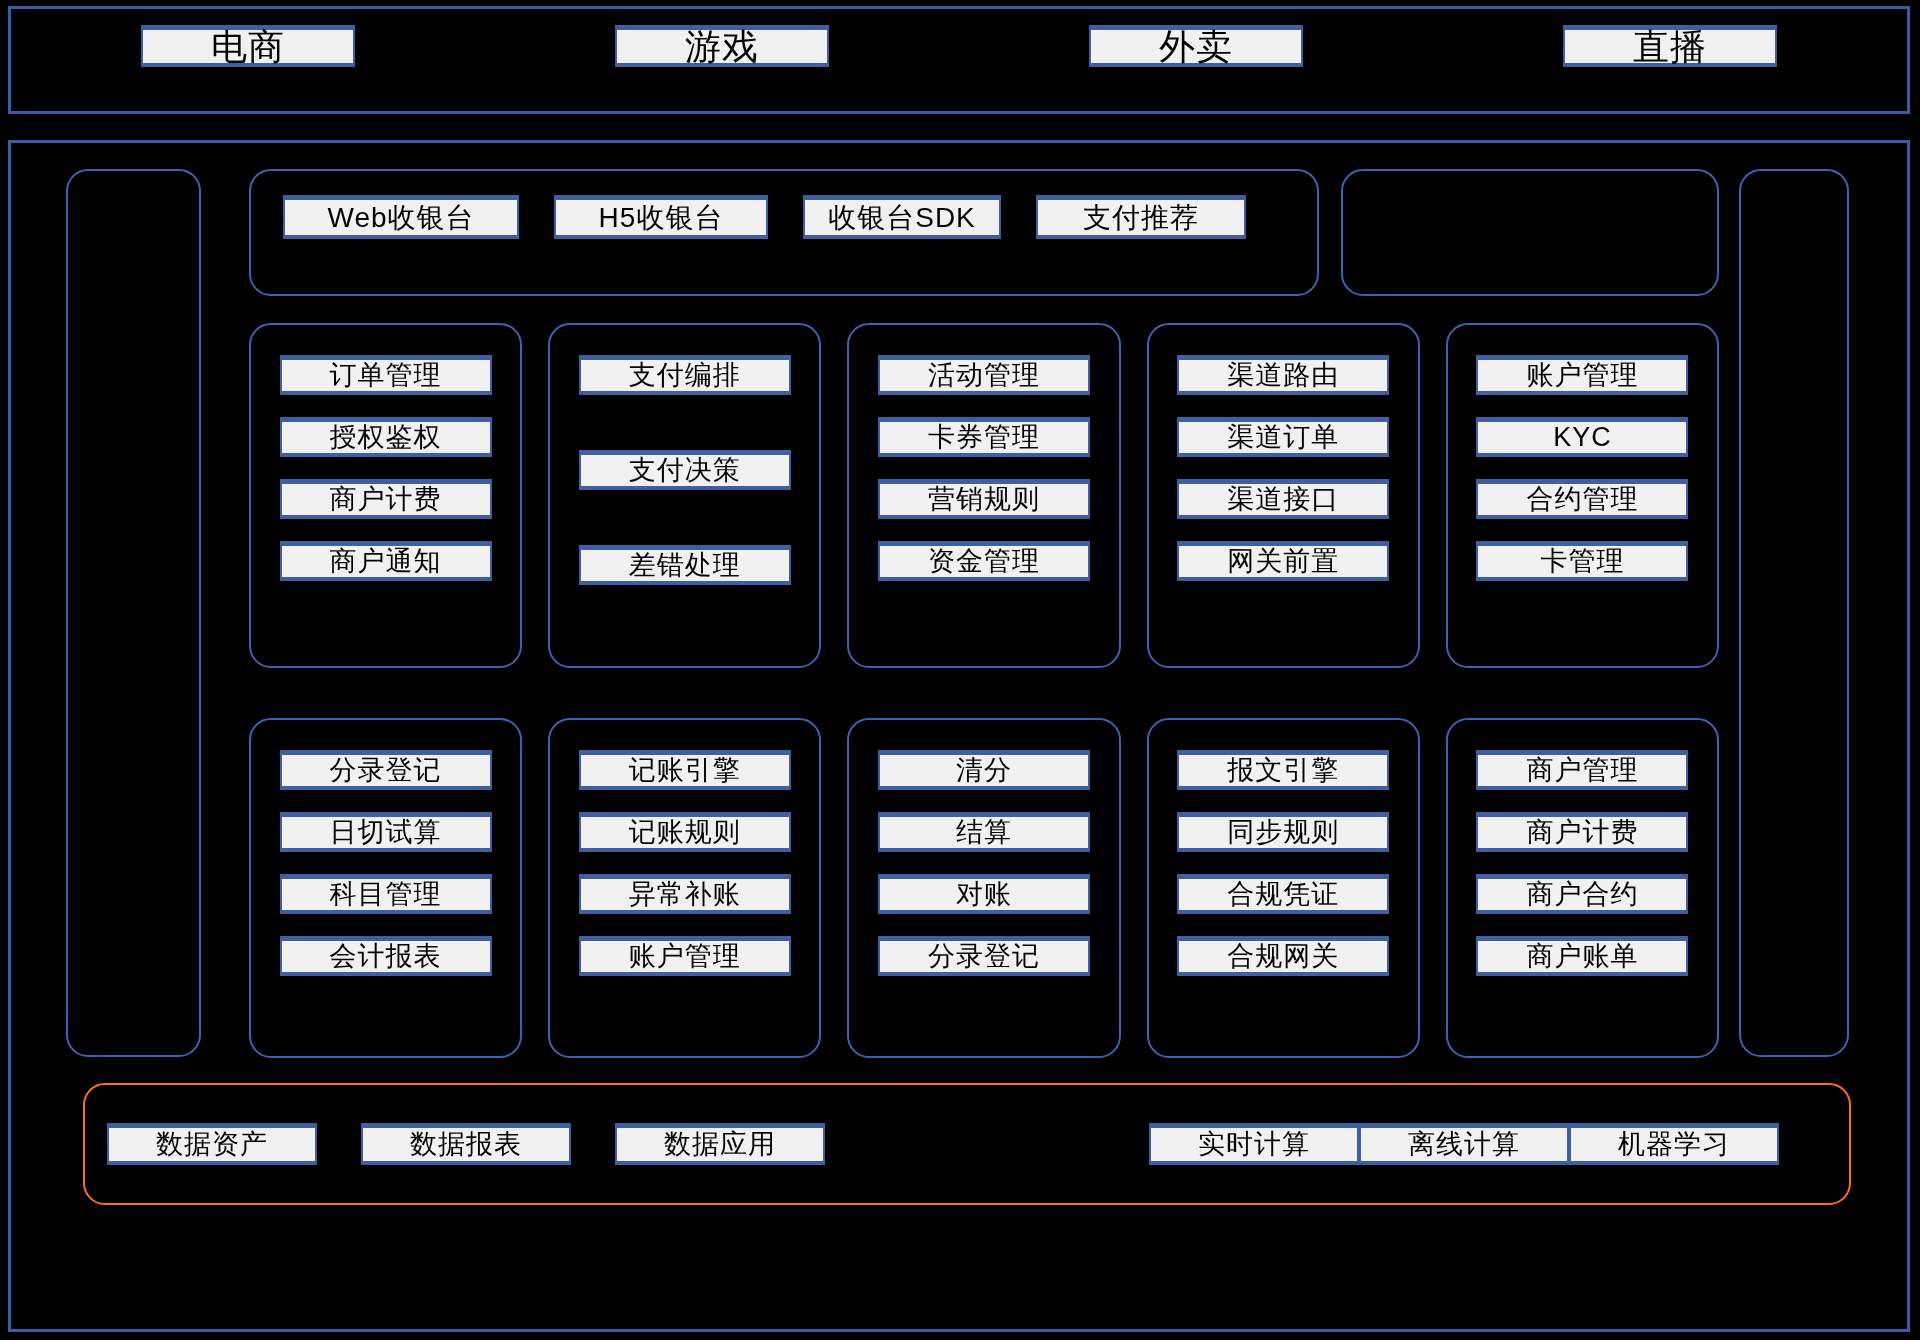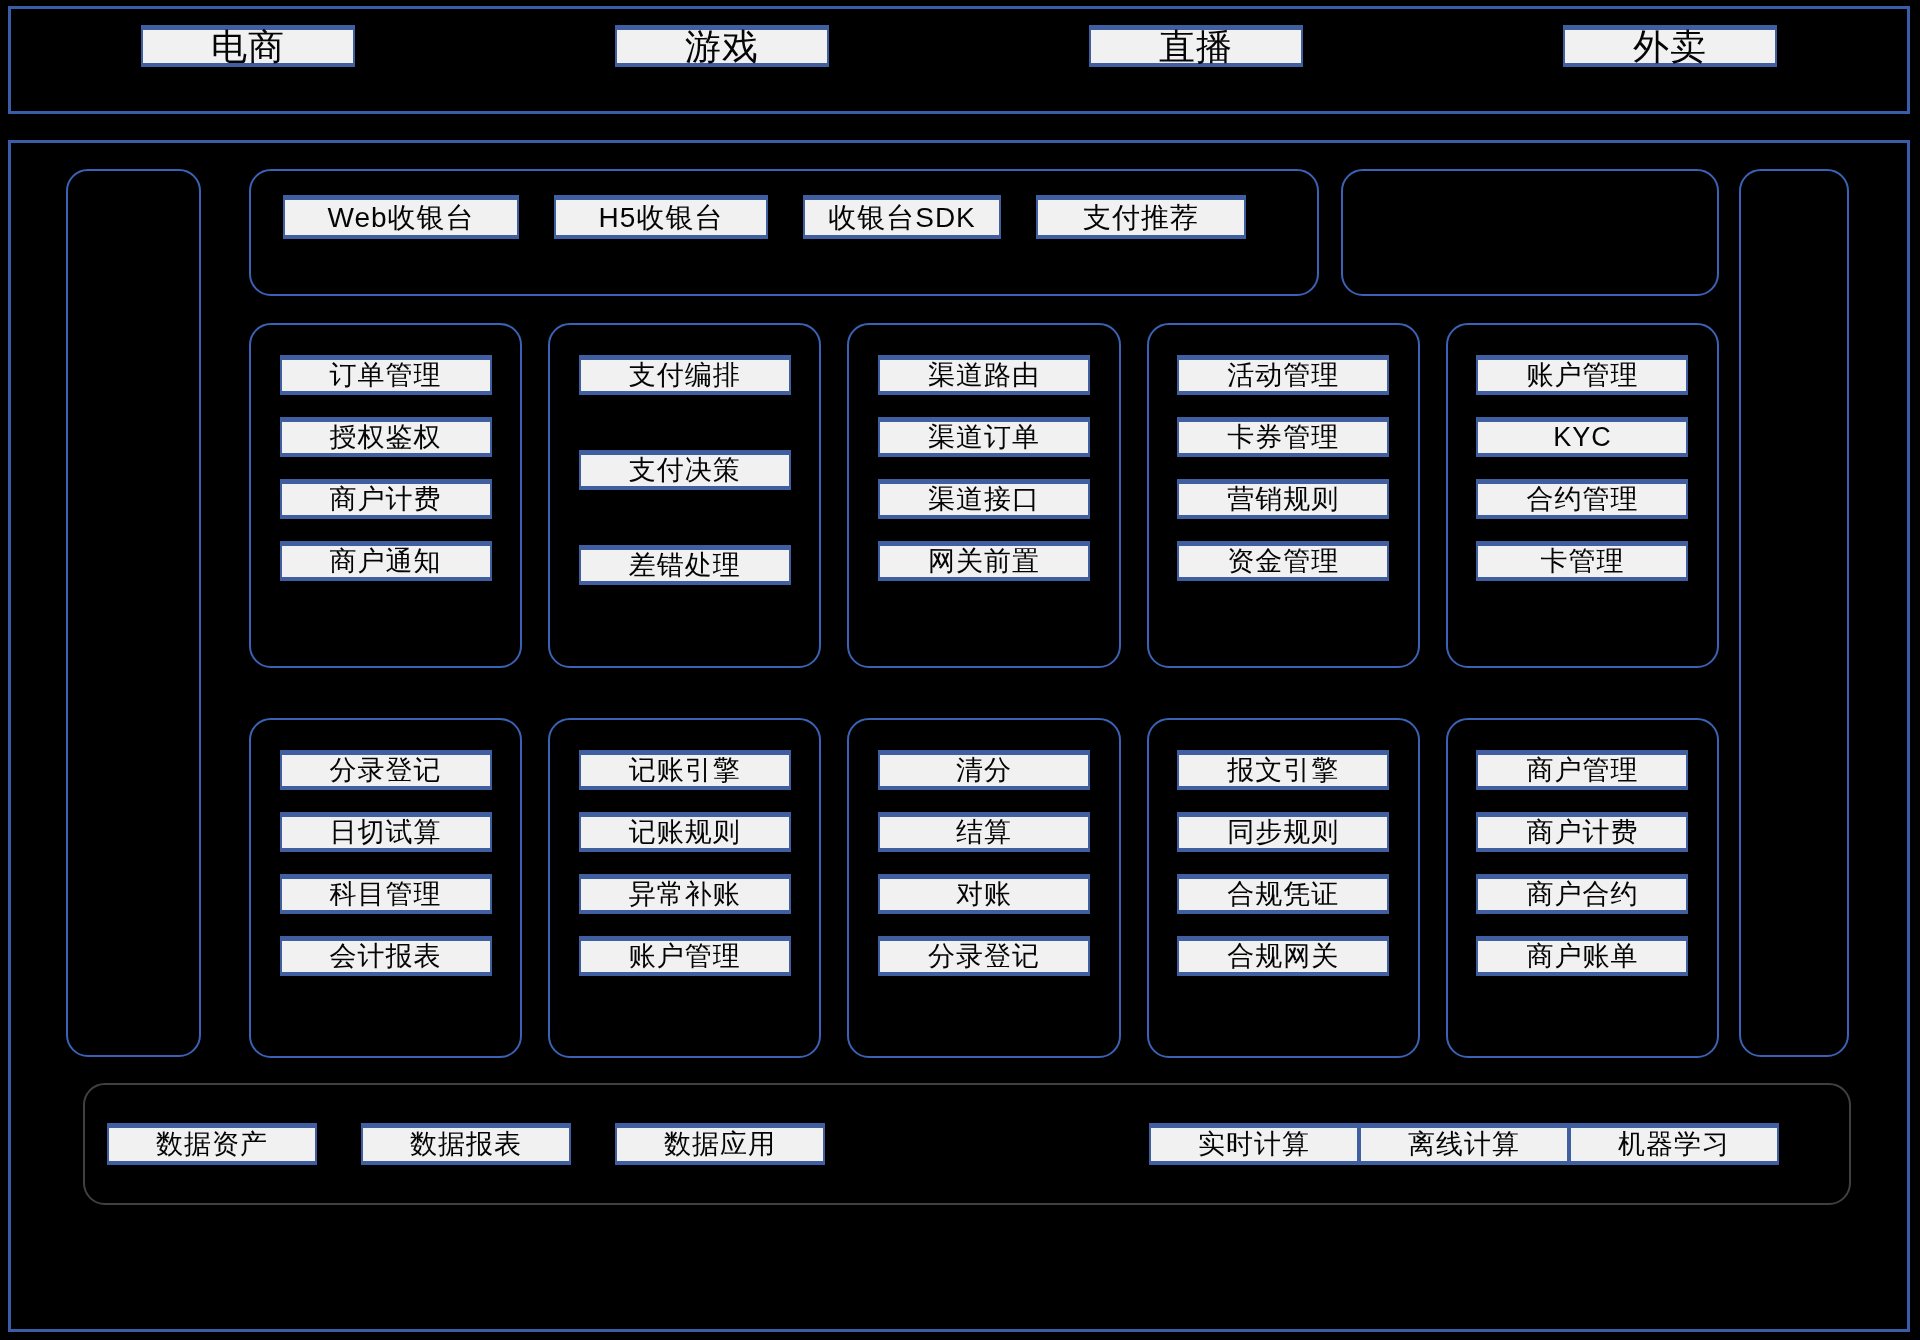--- a/index.html
+++ b/index.html
@@ -143,21 +143,21 @@
   }
   .col.sparse .chip { margin-bottom: 55px; }
 
   
   .band-data {
     position: absolute;
     left: 72px;
     top: 940px;
     width: 1768px;
     height: 122px;
-    border: 2px solid #404040;
+    border: 2px solid #f97316;
     border-radius: 22px;
     box-sizing: border-box;
     background: #000;
   }
   .band-data-inner {
     position: absolute;
     left: 22px; top: 38px; right: 22px;
     display: flex;
     align-items: center;
   }
@@ -175,24 +175,24 @@
 
 <div class="band-top">
   <div class="band-top-inner">
     <div class="slot">
       <div class="chip">电商</div>
     </div>
     <div class="slot">
       <div class="chip">游戏</div>
     </div>
     <div class="slot">
+      <div class="chip">外卖</div>
+    </div>
+    <div class="slot">
       <div class="chip">直播</div>
-    </div>
-    <div class="slot">
-      <div class="chip">外卖</div>
     </div>
   </div>
 </div>
 
 <div class="frame-main">
 
   <div class="rbox rail-left"></div>
 
   <div class="rbox rail-right"></div>
 
@@ -216,31 +216,31 @@
       <div class="chip">商户通知</div>
     </div>
 
     <div class="col sparse">
       <div class="chip">支付编排</div>
       <div class="chip">支付决策</div>
       <div class="chip">差错处理</div>
     </div>
 
     <div class="col">
+      <div class="chip">活动管理</div>
+      <div class="chip">卡券管理</div>
+      <div class="chip">营销规则</div>
+      <div class="chip">资金管理</div>
+    </div>
+
+    <div class="col">
       <div class="chip">渠道路由</div>
       <div class="chip">渠道订单</div>
       <div class="chip">渠道接口</div>
       <div class="chip">网关前置</div>
-    </div>
-
-    <div class="col">
-      <div class="chip">活动管理</div>
-      <div class="chip">卡券管理</div>
-      <div class="chip">营销规则</div>
-      <div class="chip">资金管理</div>
     </div>
 
     <div class="col">
       <div class="chip">账户管理</div>
       <div class="chip">KYC</div>
       <div class="chip">合约管理</div>
       <div class="chip">卡管理</div>
     </div>
 
   </div>

